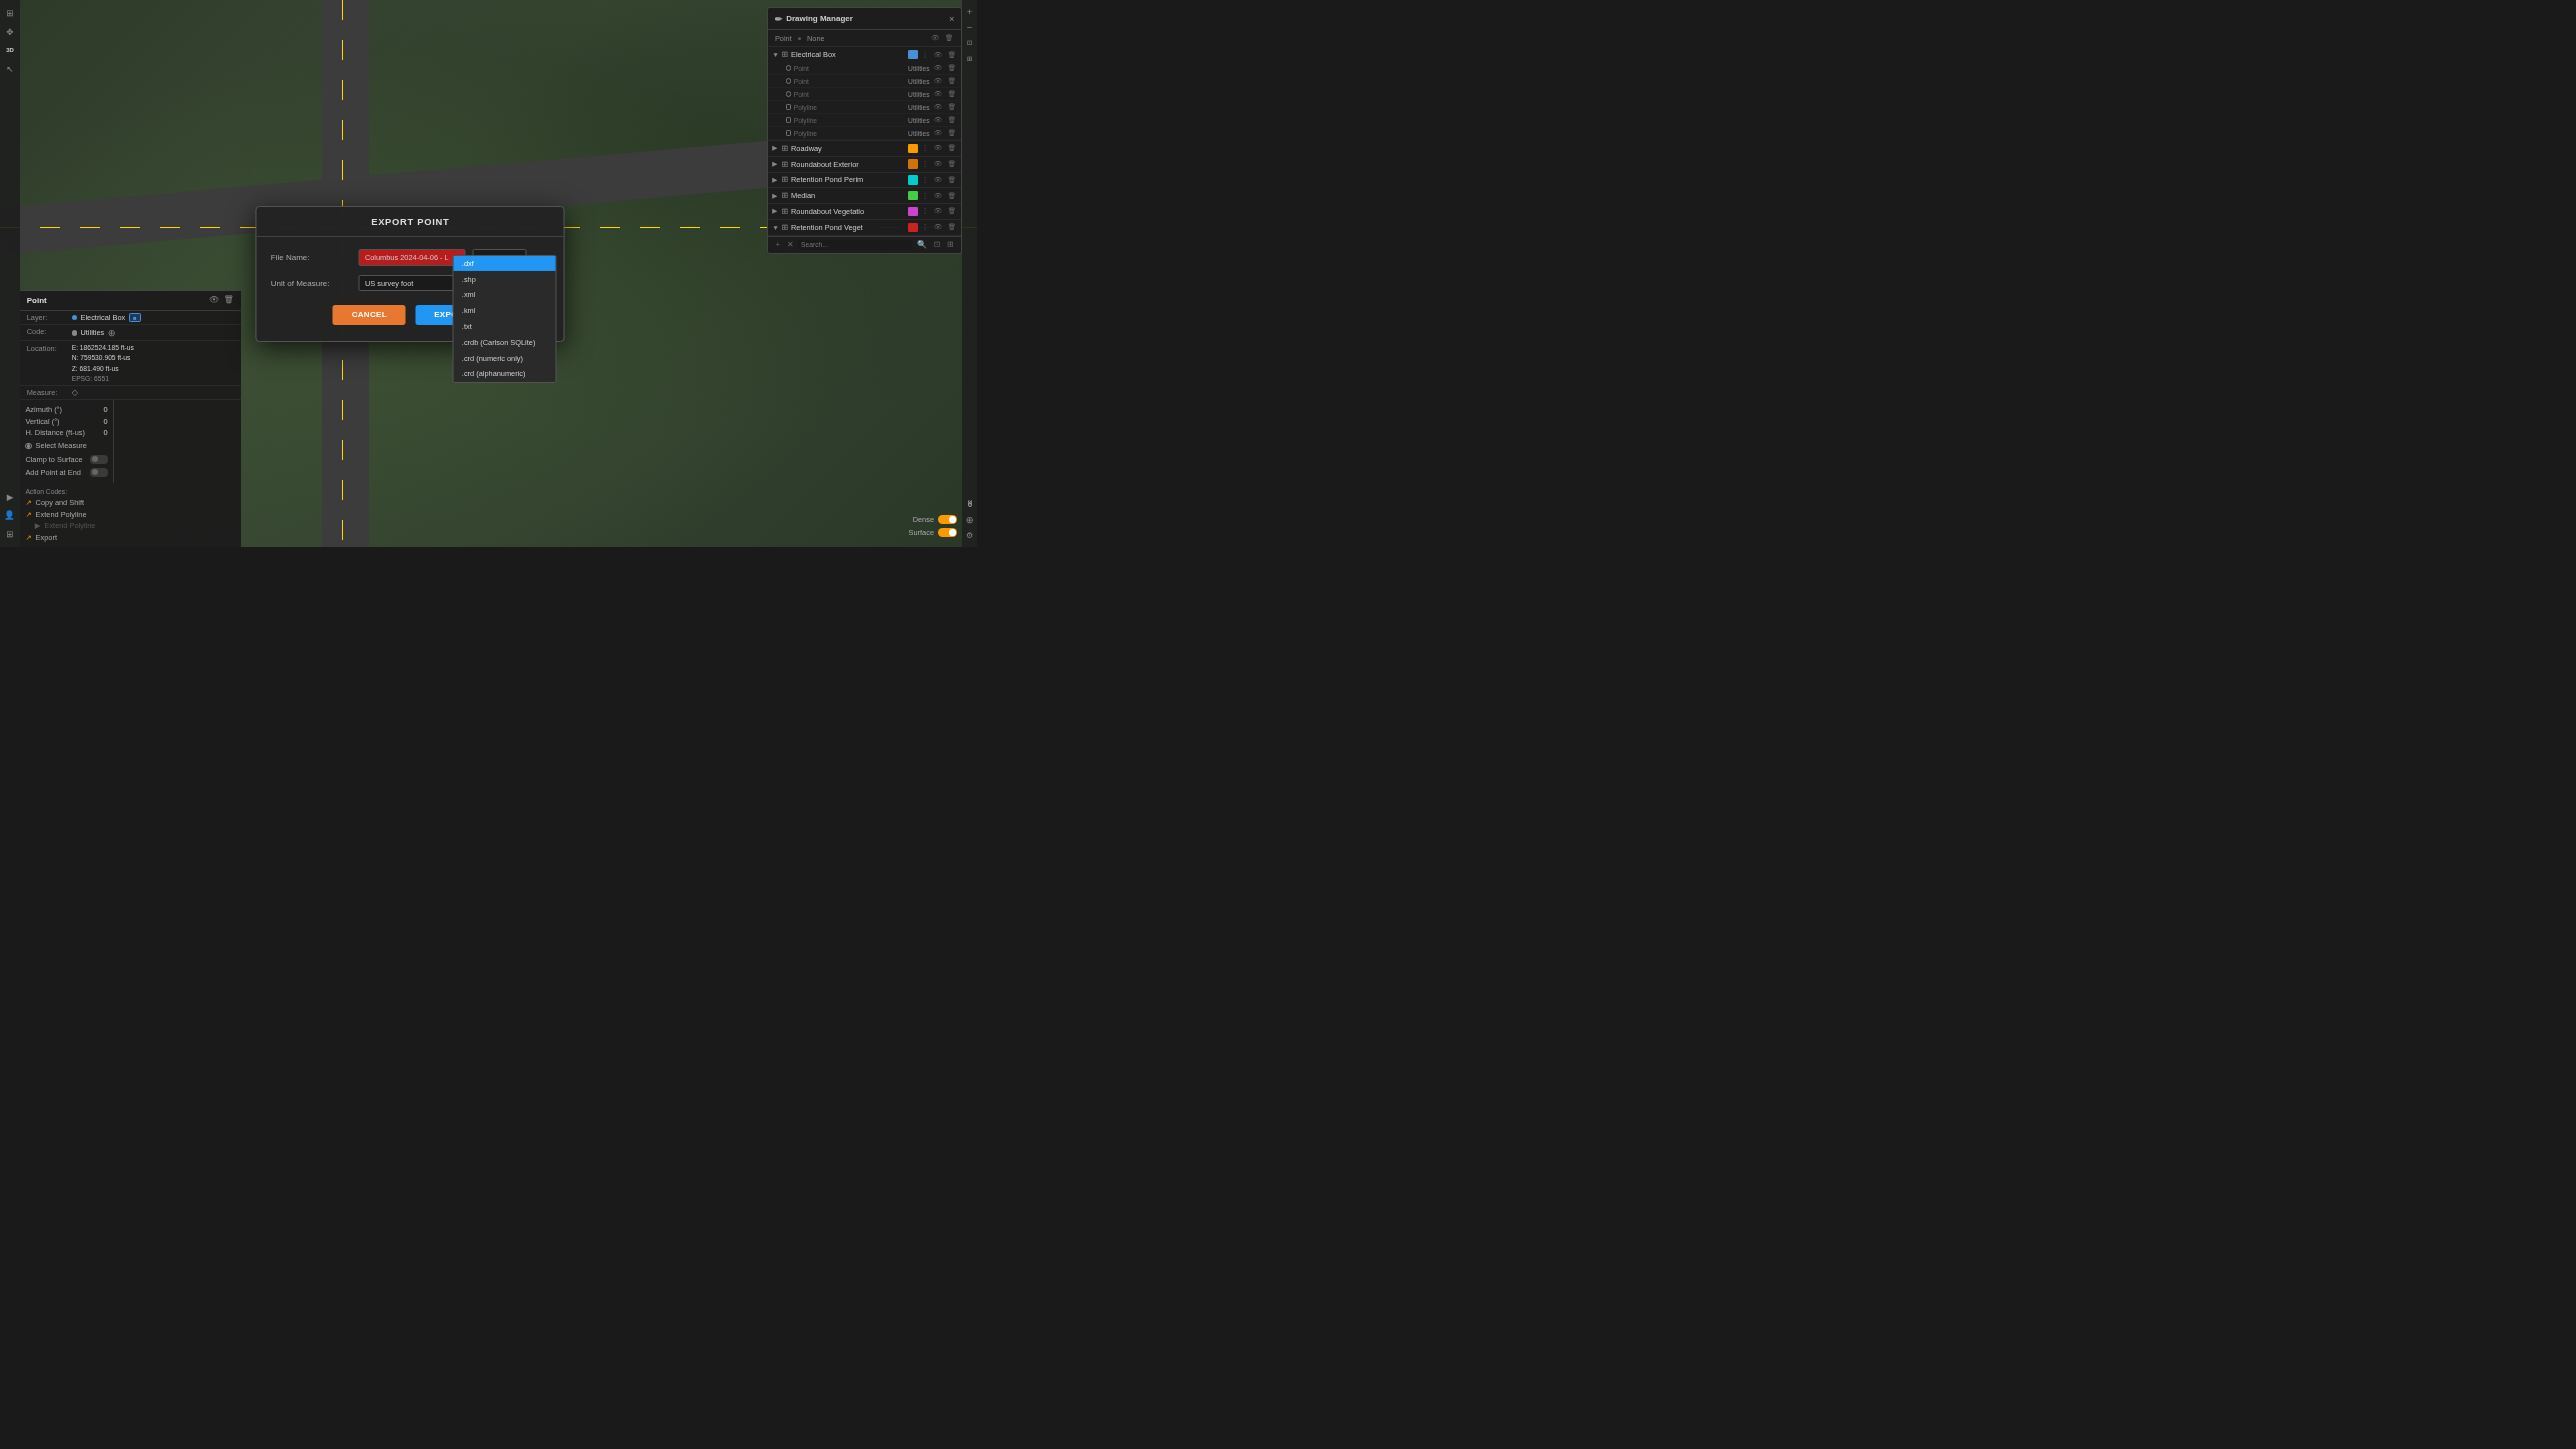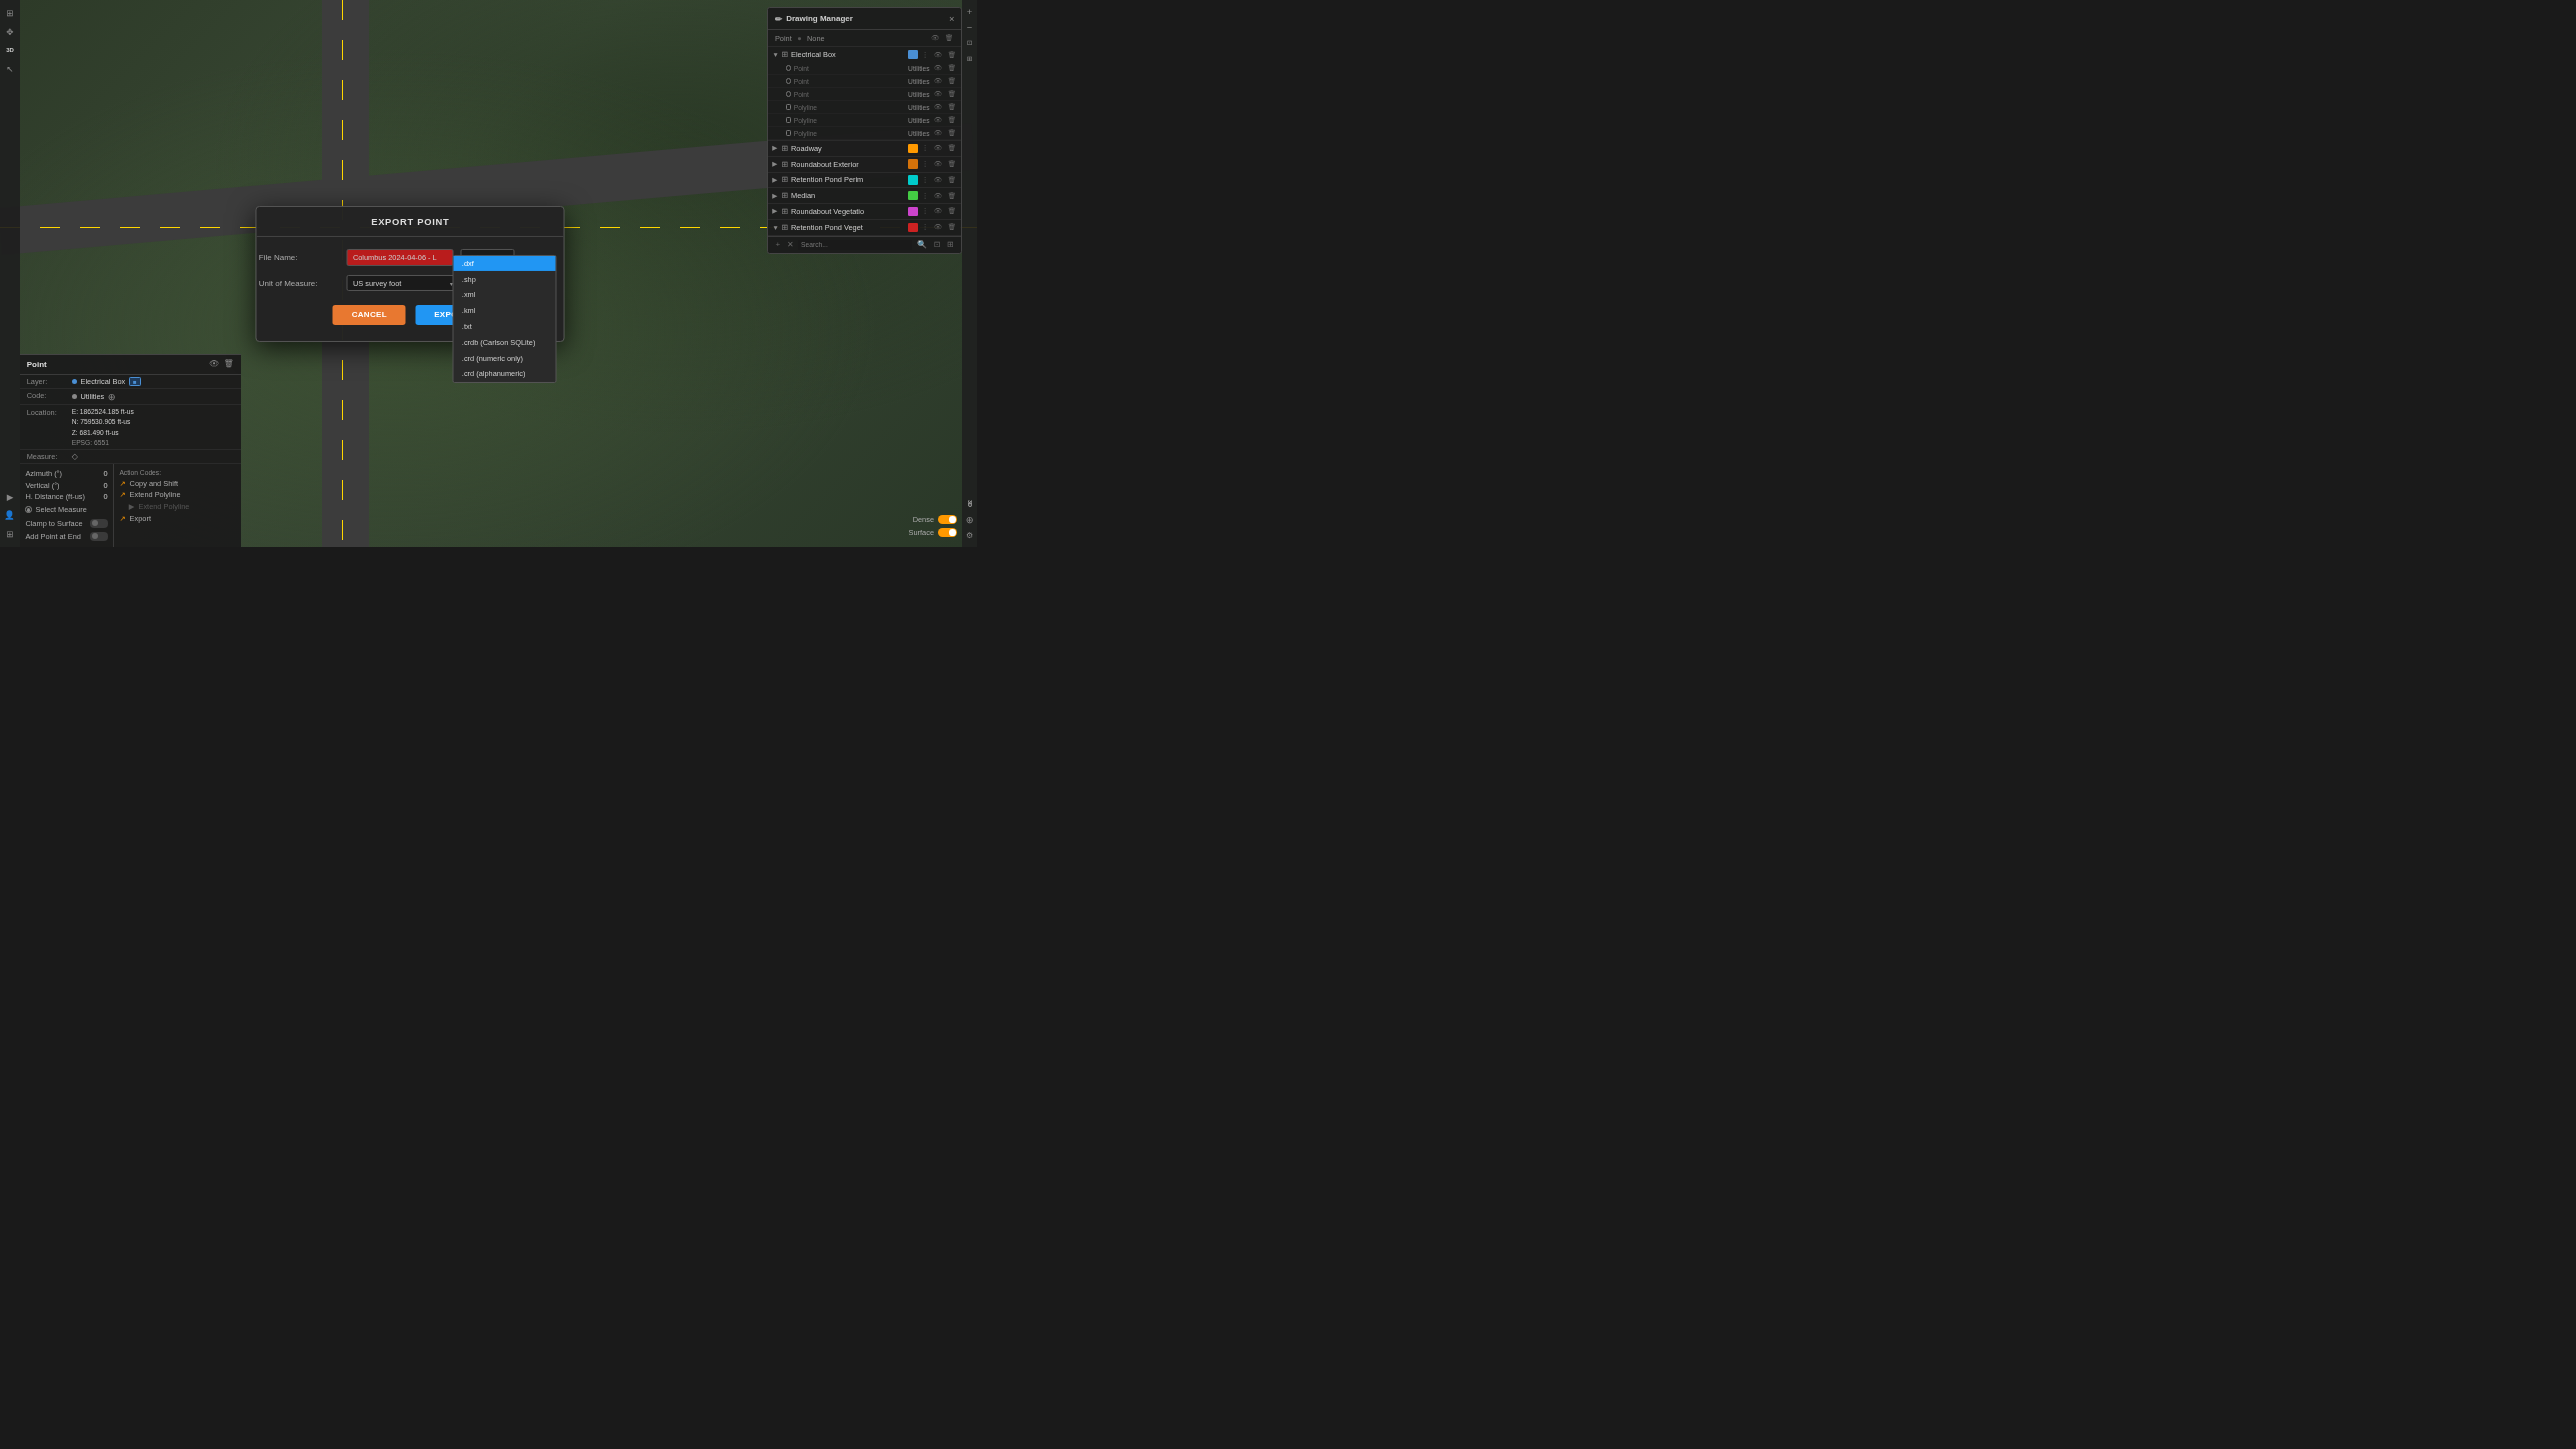--- a/index.html
+++ b/index.html
@@ -176,20 +176,21 @@
     .utilities-dot {
       width: 5.4px;
       height: 5.4px;
       border-radius: 50%;
       background: #888;
     }
 
     
     #bottom-panels {
       display: flex;
+      flex-direction: column;
     }
     #measurement-panel {
       width: 94px;
       border-right: 0.7px solid #3a3a3a;
       padding: 4px 5.4px;
     }
     #action-panel {
       flex: 1;
       padding: 4px 5.4px;
     }
@@ -424,21 +425,21 @@
     #modal-title {
       text-align: center;
       padding: 9.4px;
       font-size: 9.4px;
       font-weight: bold;
       color: #ddd;
       letter-spacing: 0.7px;
       border-bottom: 0.7px solid #444;
     }
     #modal-body {
-      padding: 12px 2px;
+      padding: 12px 14px;
     }
     .modal-field-row {
       display: flex;
       align-items: center;
       margin-bottom: 9.4px;
       gap: 6.7px;
     }
     .modal-field-label {
       width: 81px;
       font-size: 8px;

